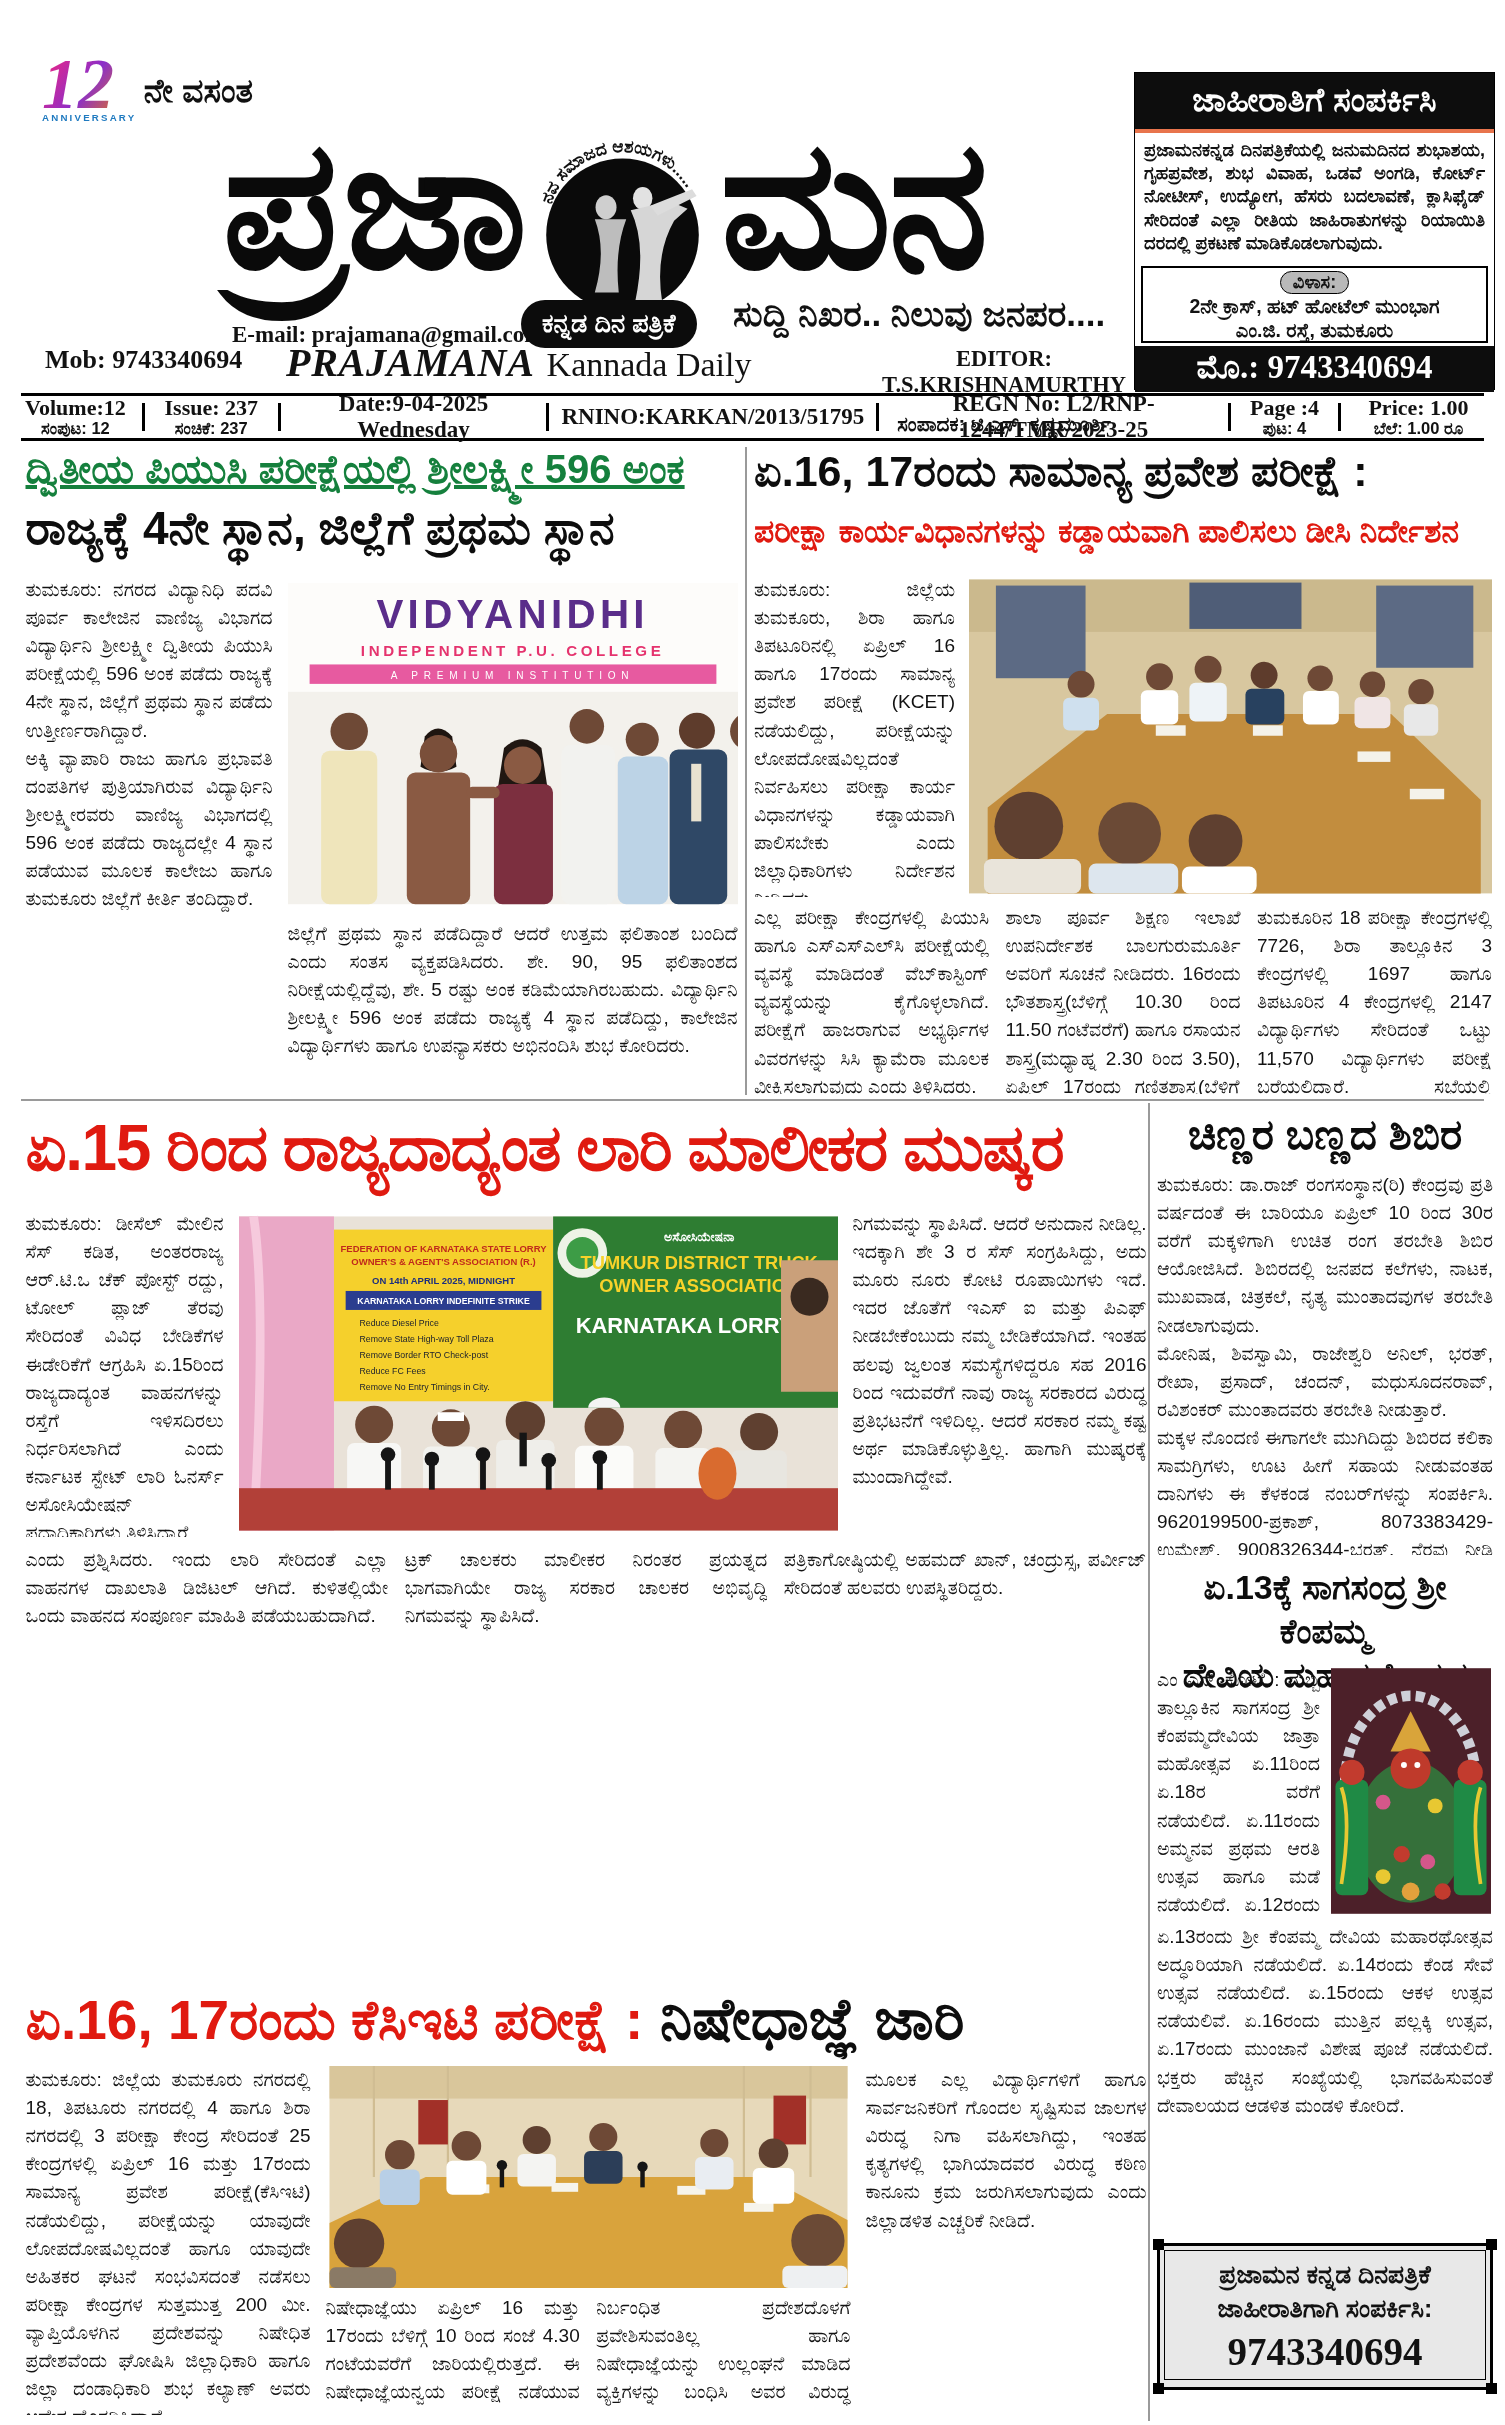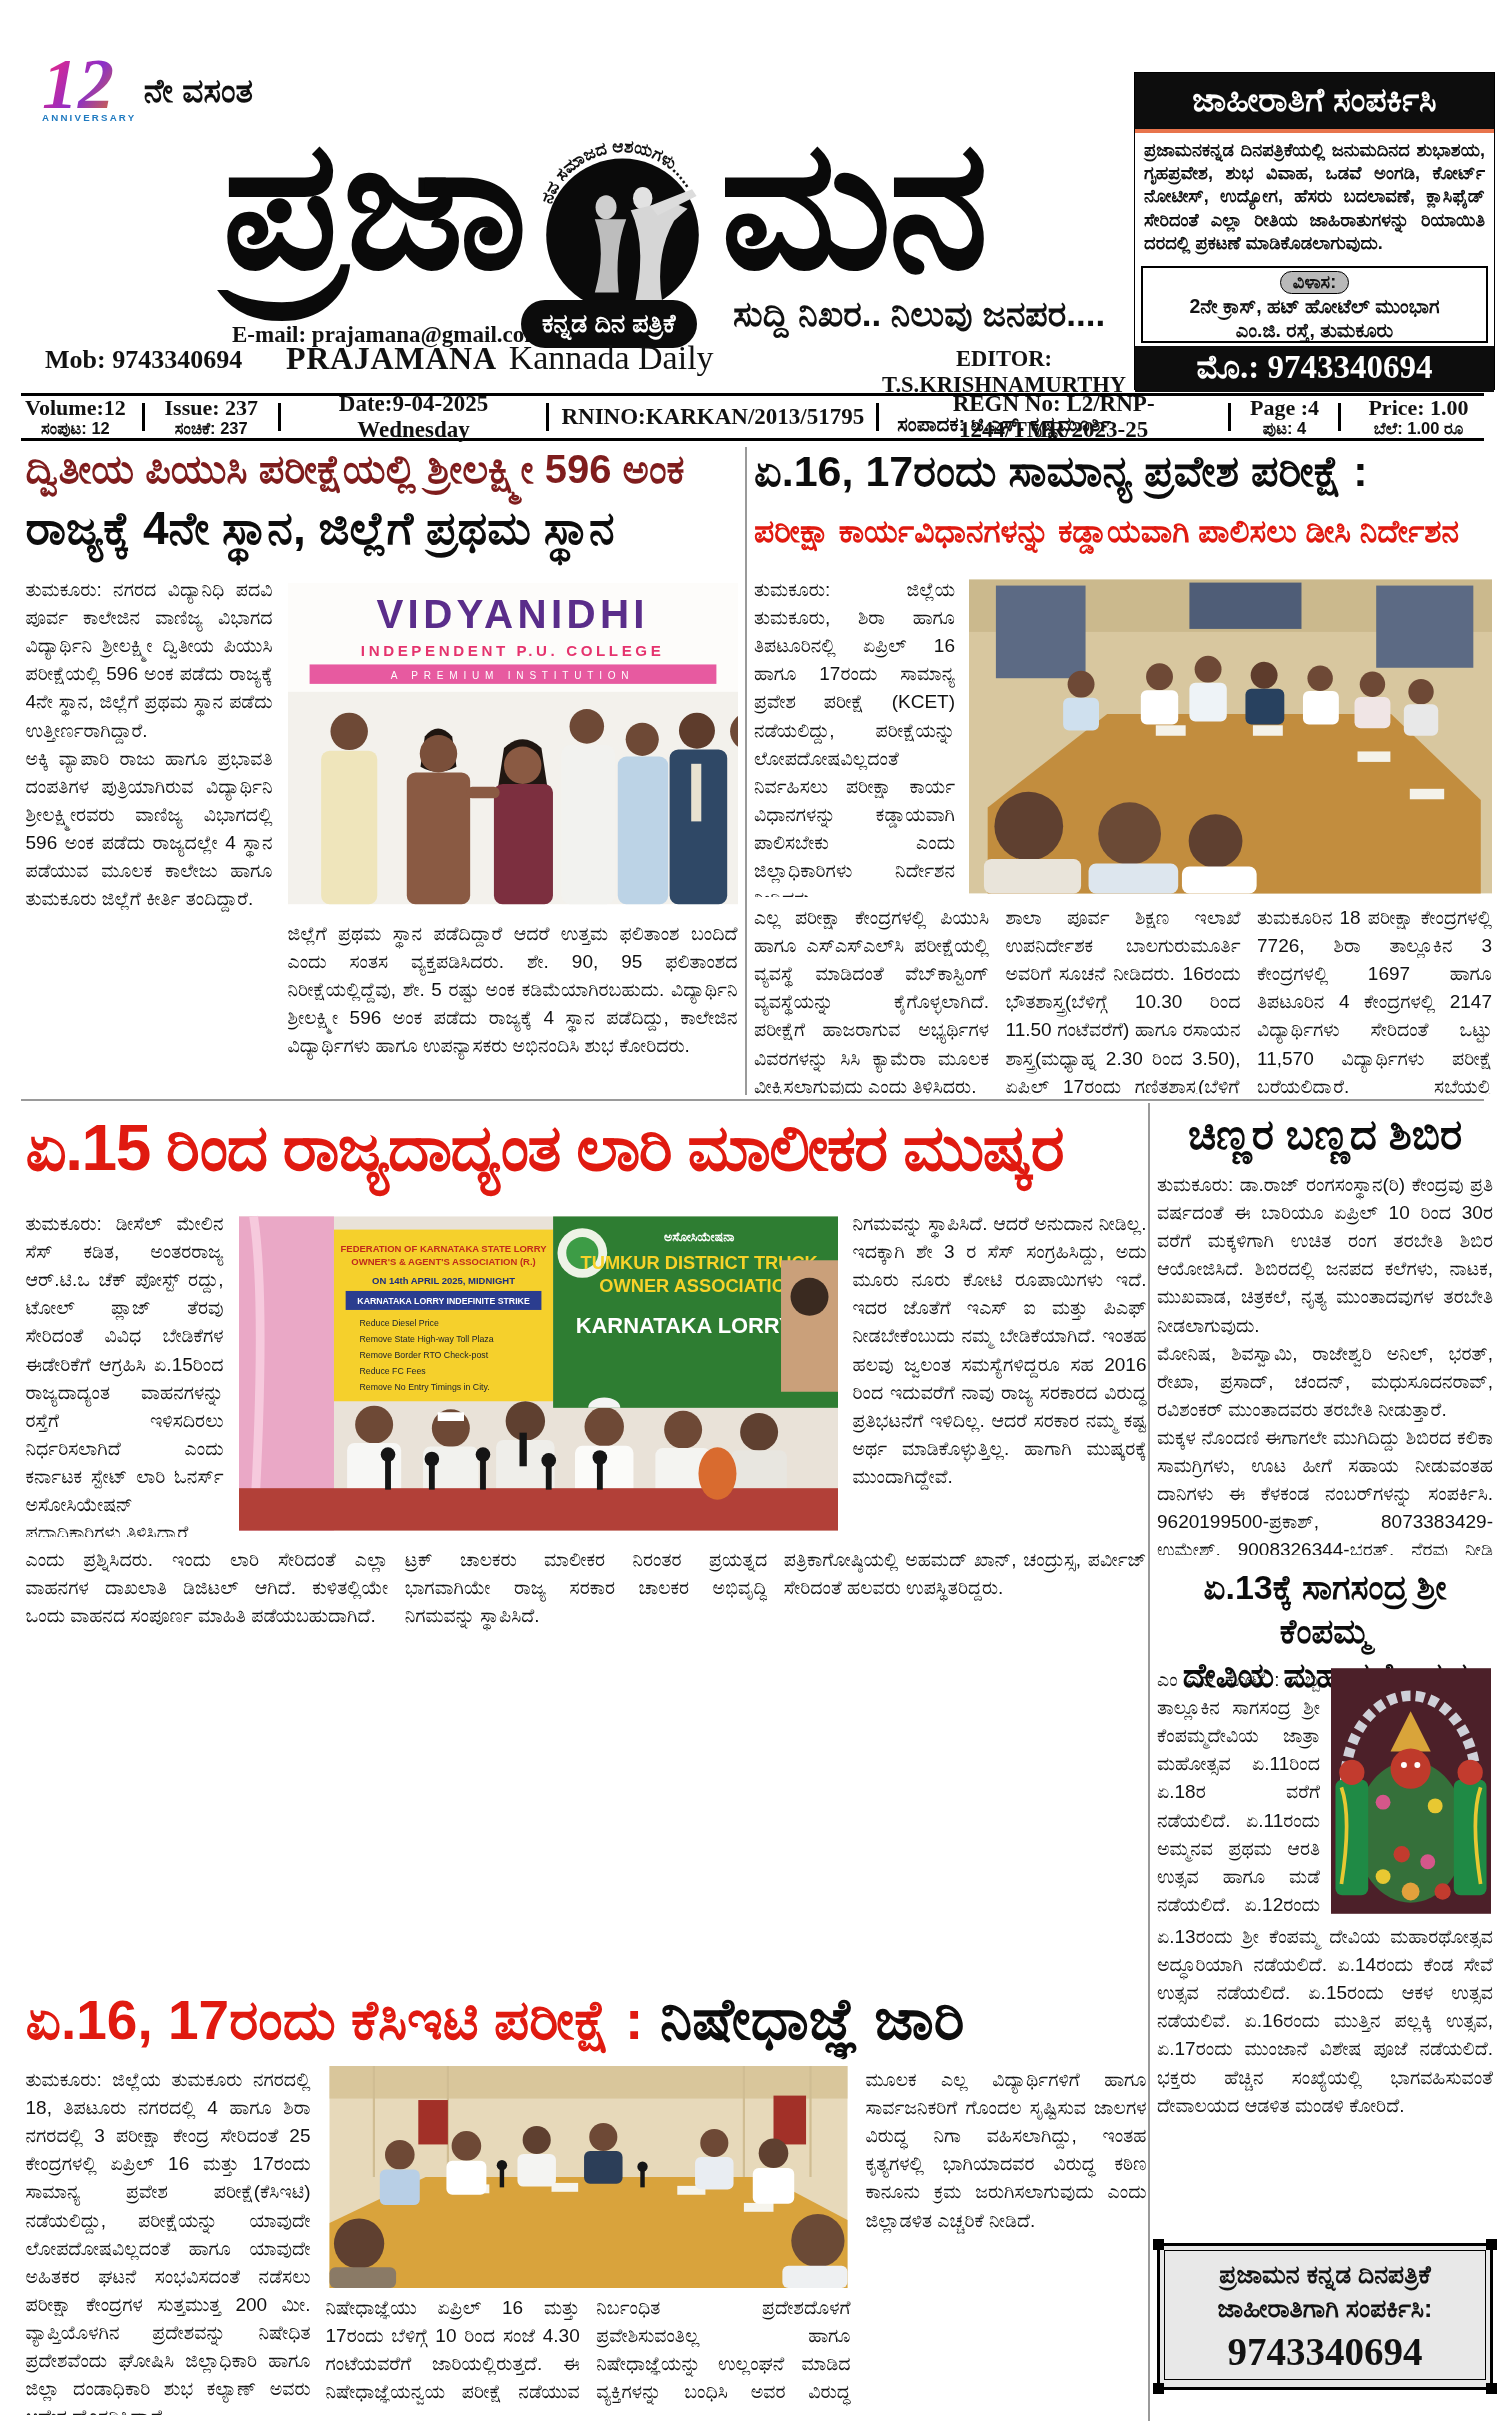--- a/index.html
+++ b/index.html
@@ -18,21 +18,21 @@
   .emblem{width:187px;height:232px;flex:0 0 auto;margin:0 4.5px;}
   .m-email{left:232px;top:322px;font-family:"Liberation Serif",serif;font-weight:bold;font-size:23px;}
   .m-badge{left:521px;top:300px;background:#0c0c0c;color:#fff;border-radius:27px;padding:9px 21px;
            font-size:25.5px;font-weight:bold;}
   .m-slogan{left:733px;top:294px;font-size:35px;font-weight:800;}
   .m-editor-en{left:843px;top:346px;width:322px;text-align:center;font-family:"Liberation Serif",serif;
                font-weight:bold;font-size:22.5px;}
   .m-editor-kn{left:843px;top:375px;width:322px;text-align:center;font-size:20px;font-weight:bold;margin-top:38px;}
   .m-mob{left:45px;top:345px;font-family:"Liberation Serif",serif;font-weight:bold;font-size:26px;}
   .m-name{left:286px;top:339px;font-family:"Liberation Serif",serif;}
-  .m-name .en{font-weight:bold;font-size:32px;letter-spacing:0.7px;}
+  .m-name .en{font-weight:bold;font-size:40px;letter-spacing:0.7px;font-style:italic;}
   .m-name .sub{font-size:34px;margin-left:9px;}
   
   .adbox{left:1134px;top:72px;width:361px;height:318px;border:1.5px solid #000;box-sizing:border-box;background:#fff;}
   .adbox-head{background:#0d0d0d;color:#fff;text-align:center;font-size:33px;font-weight:bold;
               padding:7.5px 0 9px;border-bottom:4.5px solid #e8744c;}
   .adbox-body{padding:6px 9px;font-size:18px;font-weight:bold;line-height:1.3;text-align:justify;height:121px;overflow:hidden;}
   .adbox-addr{border:2.2px solid #000;margin:0 6px;text-align:center;height:73px;overflow:hidden;}
   .addr-label{display:inline-block;background:#b9b9b9;border:1.5px solid #000;border-radius:12px;
               padding:0 12px;font-size:18px;font-weight:bold;margin-top:3px;}
   .addr-line{font-size:19.5px;font-weight:bold;line-height:1.25;}
@@ -47,21 +47,21 @@
   .ib-single{font-family:"Liberation Serif",serif;font-weight:bold;font-size:23px;}
   .ib-sep{width:3px;height:28.5px;background:#000;margin:0 12px;flex:0 0 auto;}
   
   .vrule{width:1.5px;background:#9a9a9a;}
   .hrule{height:1.5px;background:#9a9a9a;}
   
   .bodytxt{font-size:19px;line-height:1.48;text-align:justify;white-space:pre-line;overflow:hidden;}
   .colset{display:flex;gap:16.5px;}
   .colset>div{flex:1;overflow:hidden;}
   
-  .s1-kick{left:25.5px;top:447px;width:712px;font-size:40px;font-weight:800;color:#7f1d1d;}
+  .s1-kick{left:25.5px;top:447px;width:712px;font-size:40px;font-weight:800;color:#15803d;text-decoration:underline;}
   .s1-head{left:25.5px;top:501px;width:712px;font-size:46px;font-weight:800;color:#0d0d0d;}
   .s1-body{left:25.5px;top:576px;width:712px;height:519px;display:flex;gap:15px;}
   .s1-col1{width:247px;flex:0 0 auto;}
   .s1-right{flex:1;display:flex;flex-direction:column;gap:7.5px;}
   
   .s2-head{left:754px;top:447px;width:738px;font-size:43px;font-weight:800;color:#0d0d0d;}
   .s2-sub{left:754px;top:513px;width:738px;font-size:31.5px;font-weight:800;color:#e01a10;}
   .s2-row1{left:754px;top:576px;width:738px;height:321px;display:flex;gap:13.5px;}
   .s2-col1{width:201px;flex:0 0 auto;}
   .s2-row2{left:754px;top:904px;width:738px;height:190px;}

